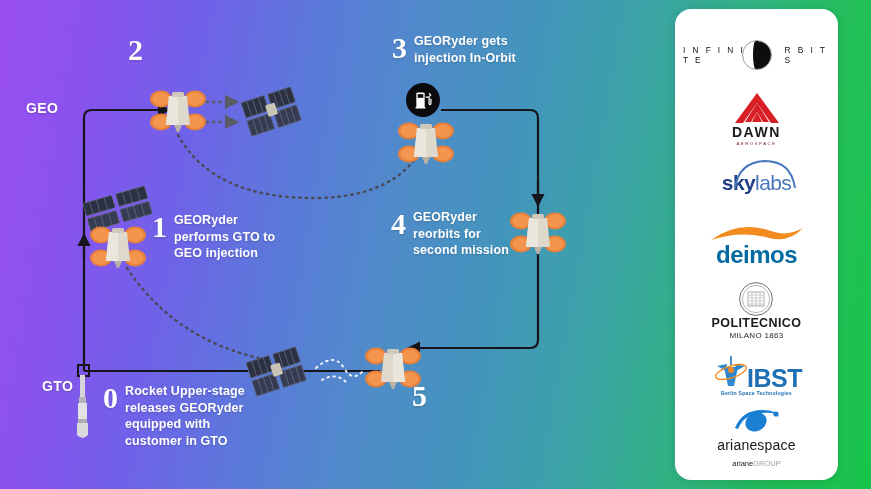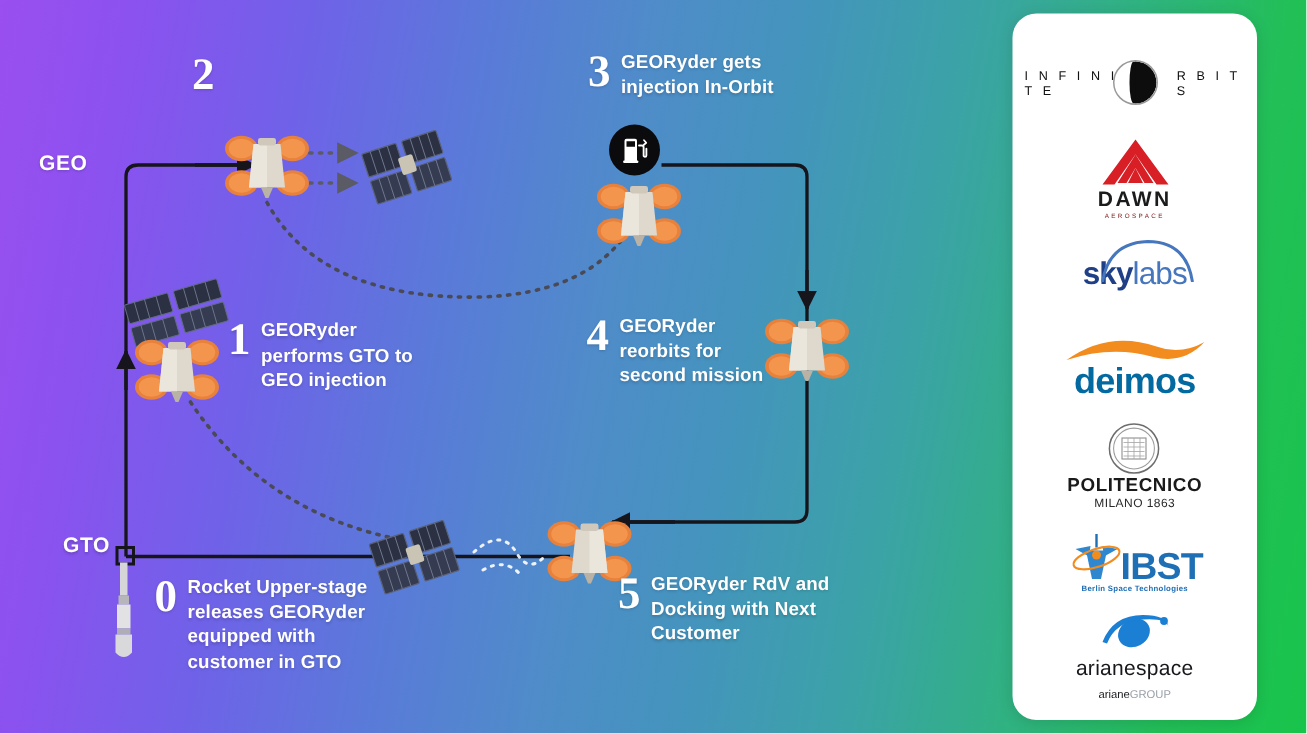--- a/index.html
+++ b/index.html
@@ -311,21 +311,21 @@
     <svg width="20" height="20" viewBox="0 0 24 24">
       <path d="M4 21V4.6A1.6 1.6 0 0 1 5.6 3h6.8A1.6 1.6 0 0 1 14 4.6V21z" fill="#fff"></path>
       <rect x="5.6" y="5" width="6.8" height="4.4" fill="#0b0b0d"></rect>
       <rect x="3" y="20.4" width="12" height="1.9" rx=".6" fill="#fff"></rect>
       <path d="M15.6 8.4h2.2a1.5 1.5 0 0 1 1.5 1.5v6.4a1.1 1.1 0 0 0 2.2 0v-5.4" fill="none" stroke="#fff" stroke-width="1.5" stroke-linecap="round"></path>
       <path d="M19.6 4.2 L21.4 6.2 L19.3 8" fill="none" stroke="#fff" stroke-width="1.4" stroke-linecap="round" stroke-linejoin="round"></path>
     </svg>
   </div>
 
   <div class="axis-label" style="left:26px; top:100px;">GEO</div>
-  <div class="axis-label" style="left:42px; top:355px;">GTO</div>
+  <div class="axis-label" style="left:42px; top:378px;">GTO</div>
 
   <div class="step" style="left:103px; top:383px; width:180px;">
     <span class="num">0</span>
     <span class="txt">Rocket Upper-stage
 releases GEORyder
 equipped with
 customer in GTO</span>
   </div>
 
   <div class="step" style="left:152px; top:212px; width:140px;">
@@ -347,23 +347,20 @@
 
   <div class="step" style="left:391px; top:209px; width:130px;">
     <span class="num">4</span>
     <span class="txt">GEORyder
 reorbits for
 second mission</span>
   </div>
 
   <div class="step" style="left:412px; top:381px; width:160px;">
     <span class="num">5</span>
-    <span class="txt">GEORyder RdV and
-Docking with Next
-Customer</span>
   </div>
 
   <div id="logo-panel">
 
     <div class="logo-slot">
       <div class="io-wrap">
         <span class="io-text">I N F I N I T E</span>
         <span class="io-moon"></span>
         <span class="io-text" style="margin-left:30px;">R B I T S</span>
       </div>

